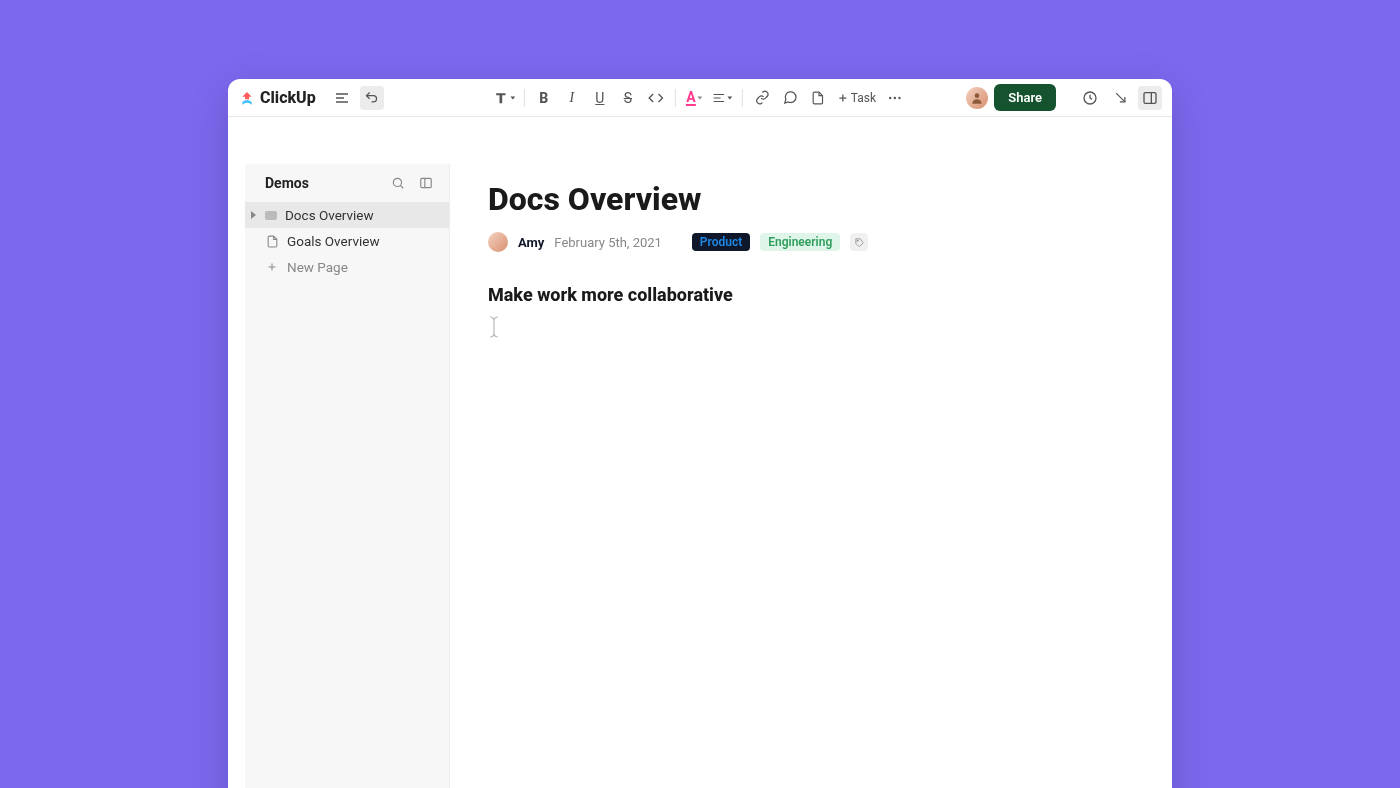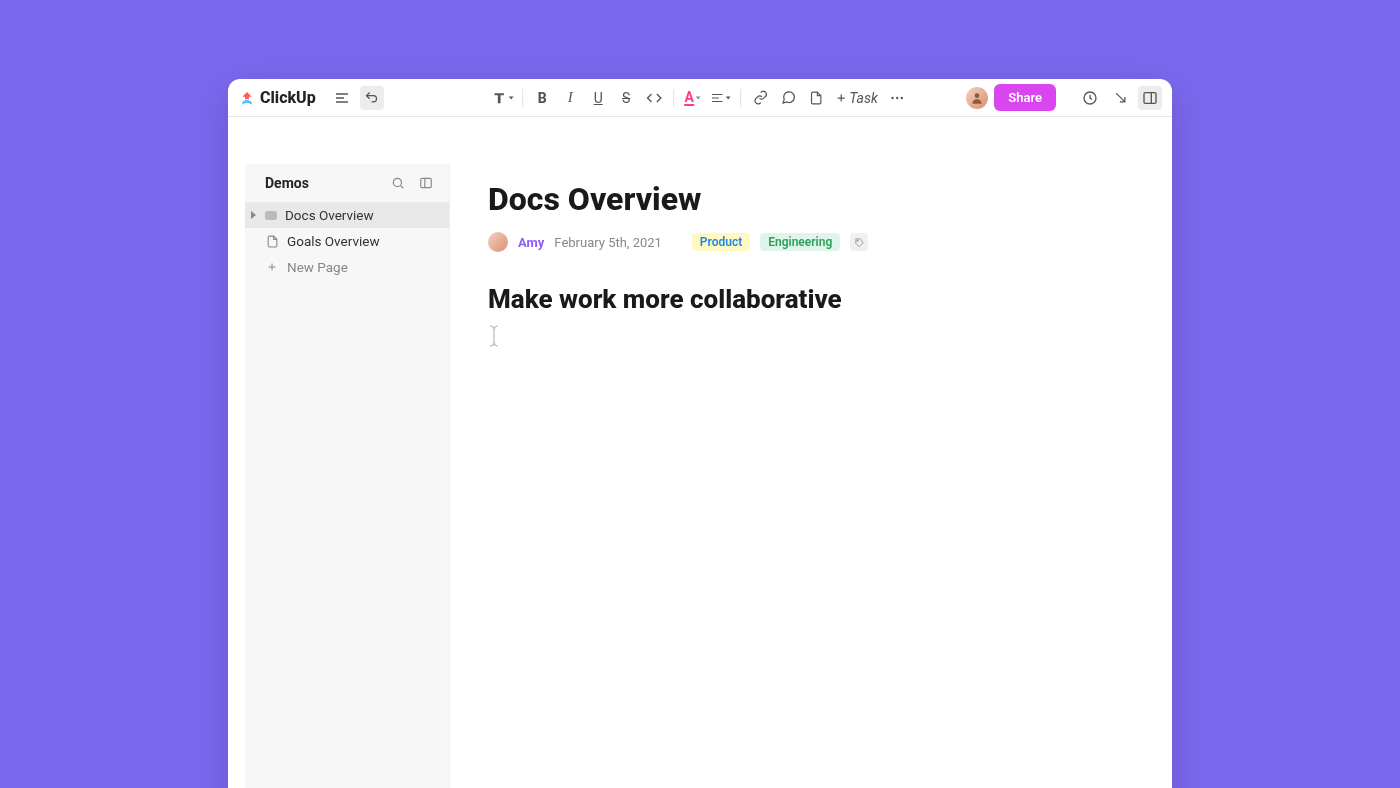--- a/index.html
+++ b/index.html
@@ -55,32 +55,32 @@
     transform:translateX(-50%);
     display:flex;
     align-items:center;
     gap:2px;
     height:38px;
   }
   .toolbar-center .icon-btn { width:26px; }
   .divider { width:1px; height:18px; background:#e0e0e0; margin:0 4px;}
   .task-btn {
     display:flex; align-items:center; gap:2px;
-    font-size:14px; color:#555; padding:0 4px; height:24px;
-    border-radius:4px; cursor:pointer;font-style:italic;
+    font-size:12px; color:#555; padding:0 4px; height:24px;
+    border-radius:4px; cursor:pointer;
   }
   .topbar-right { margin-left:auto; display:flex; align-items:center; gap:6px;}
   .avatar {
     width:22px;height:22px;border-radius:50%;
     background: linear-gradient(135deg,#f3d1c0,#d89070);
     display:flex;align-items:center;justify-content:center;
     font-size:10px; color:#5a3a20; overflow:hidden;
   }
   .share-btn {
-    background:#d946ef; color:#fff; font-weight:600;
+    background:#14532d; color:#fff; font-weight:600;
     font-size:13px; padding:6px 14px; border-radius:6px;
     cursor:pointer;
   }
   
   .body { flex:1; display:flex; overflow:hidden;padding-left:17px;}
   .sidebar {
     width:205px; background:#f7f7f7; border-right:1px solid #eee;
     display:flex; flex-direction:column;
   }
   .sidebar-header {
@@ -105,27 +105,27 @@
   .page-icon{width:14px;height:14px;display:flex;align-items:center;justify-content:center;color:#888;}
   .page-icon.doc-rect{background:#bbb;border-radius:2px;width:12px;height:9px;}
   .new-page-item{color:#888;}
   .new-page-item .page-icon{color:#888;}
 
   
   .main { flex:1; padding:16px 38px; overflow:auto;}
   .doc-title{font-size:32px; font-weight:800; color:#1a1a1a; margin-bottom:14px;}
   .doc-meta{display:flex;align-items:center;gap:10px;margin-bottom:32px;}
   .meta-avatar{width:20px;height:20px;border-radius:50%;background:linear-gradient(135deg,#f3d1c0,#d89070);}
-  .meta-author{font-weight:700;font-size:13px;color:#8b5cf6;}
+  .meta-author{font-weight:700;font-size:13px;color:#0f172a;}
   .meta-date{font-size:13px;color:#888;}
   .tag{font-size:12px;font-weight:600;padding:2px 8px;border-radius:4px;}
-  .tag.product{background:#fef9c3;color:#1e88e5;}
+  .tag.product{background:#0f172a;color:#1e88e5;}
   .tag.eng{background:#e0f5ea;color:#2e9e5b;}
   .tag-add{width:18px;height:18px;border-radius:4px;background:#f0f0f0;color:#999;display:flex;align-items:center;justify-content:center;font-size:13px;cursor:pointer;}
-  .doc-h2{font-size:26px;font-weight:800;color:#1a1a1a;margin-bottom:10px;}
+  .doc-h2{font-size:18px;font-weight:800;color:#1a1a1a;margin-bottom:10px;}
   .doc-p{font-size:14.5px;color:#444;line-height:1.5;margin-bottom:20px;}
   .cursor-beam{color:#bbb;font-size:22px;line-height:0.8;}
   svg{display:block;}
   .fcolor{color:#ff3b8d;}
 </style>
 </head>
 <body>
 
 <div class="app-window">
 

